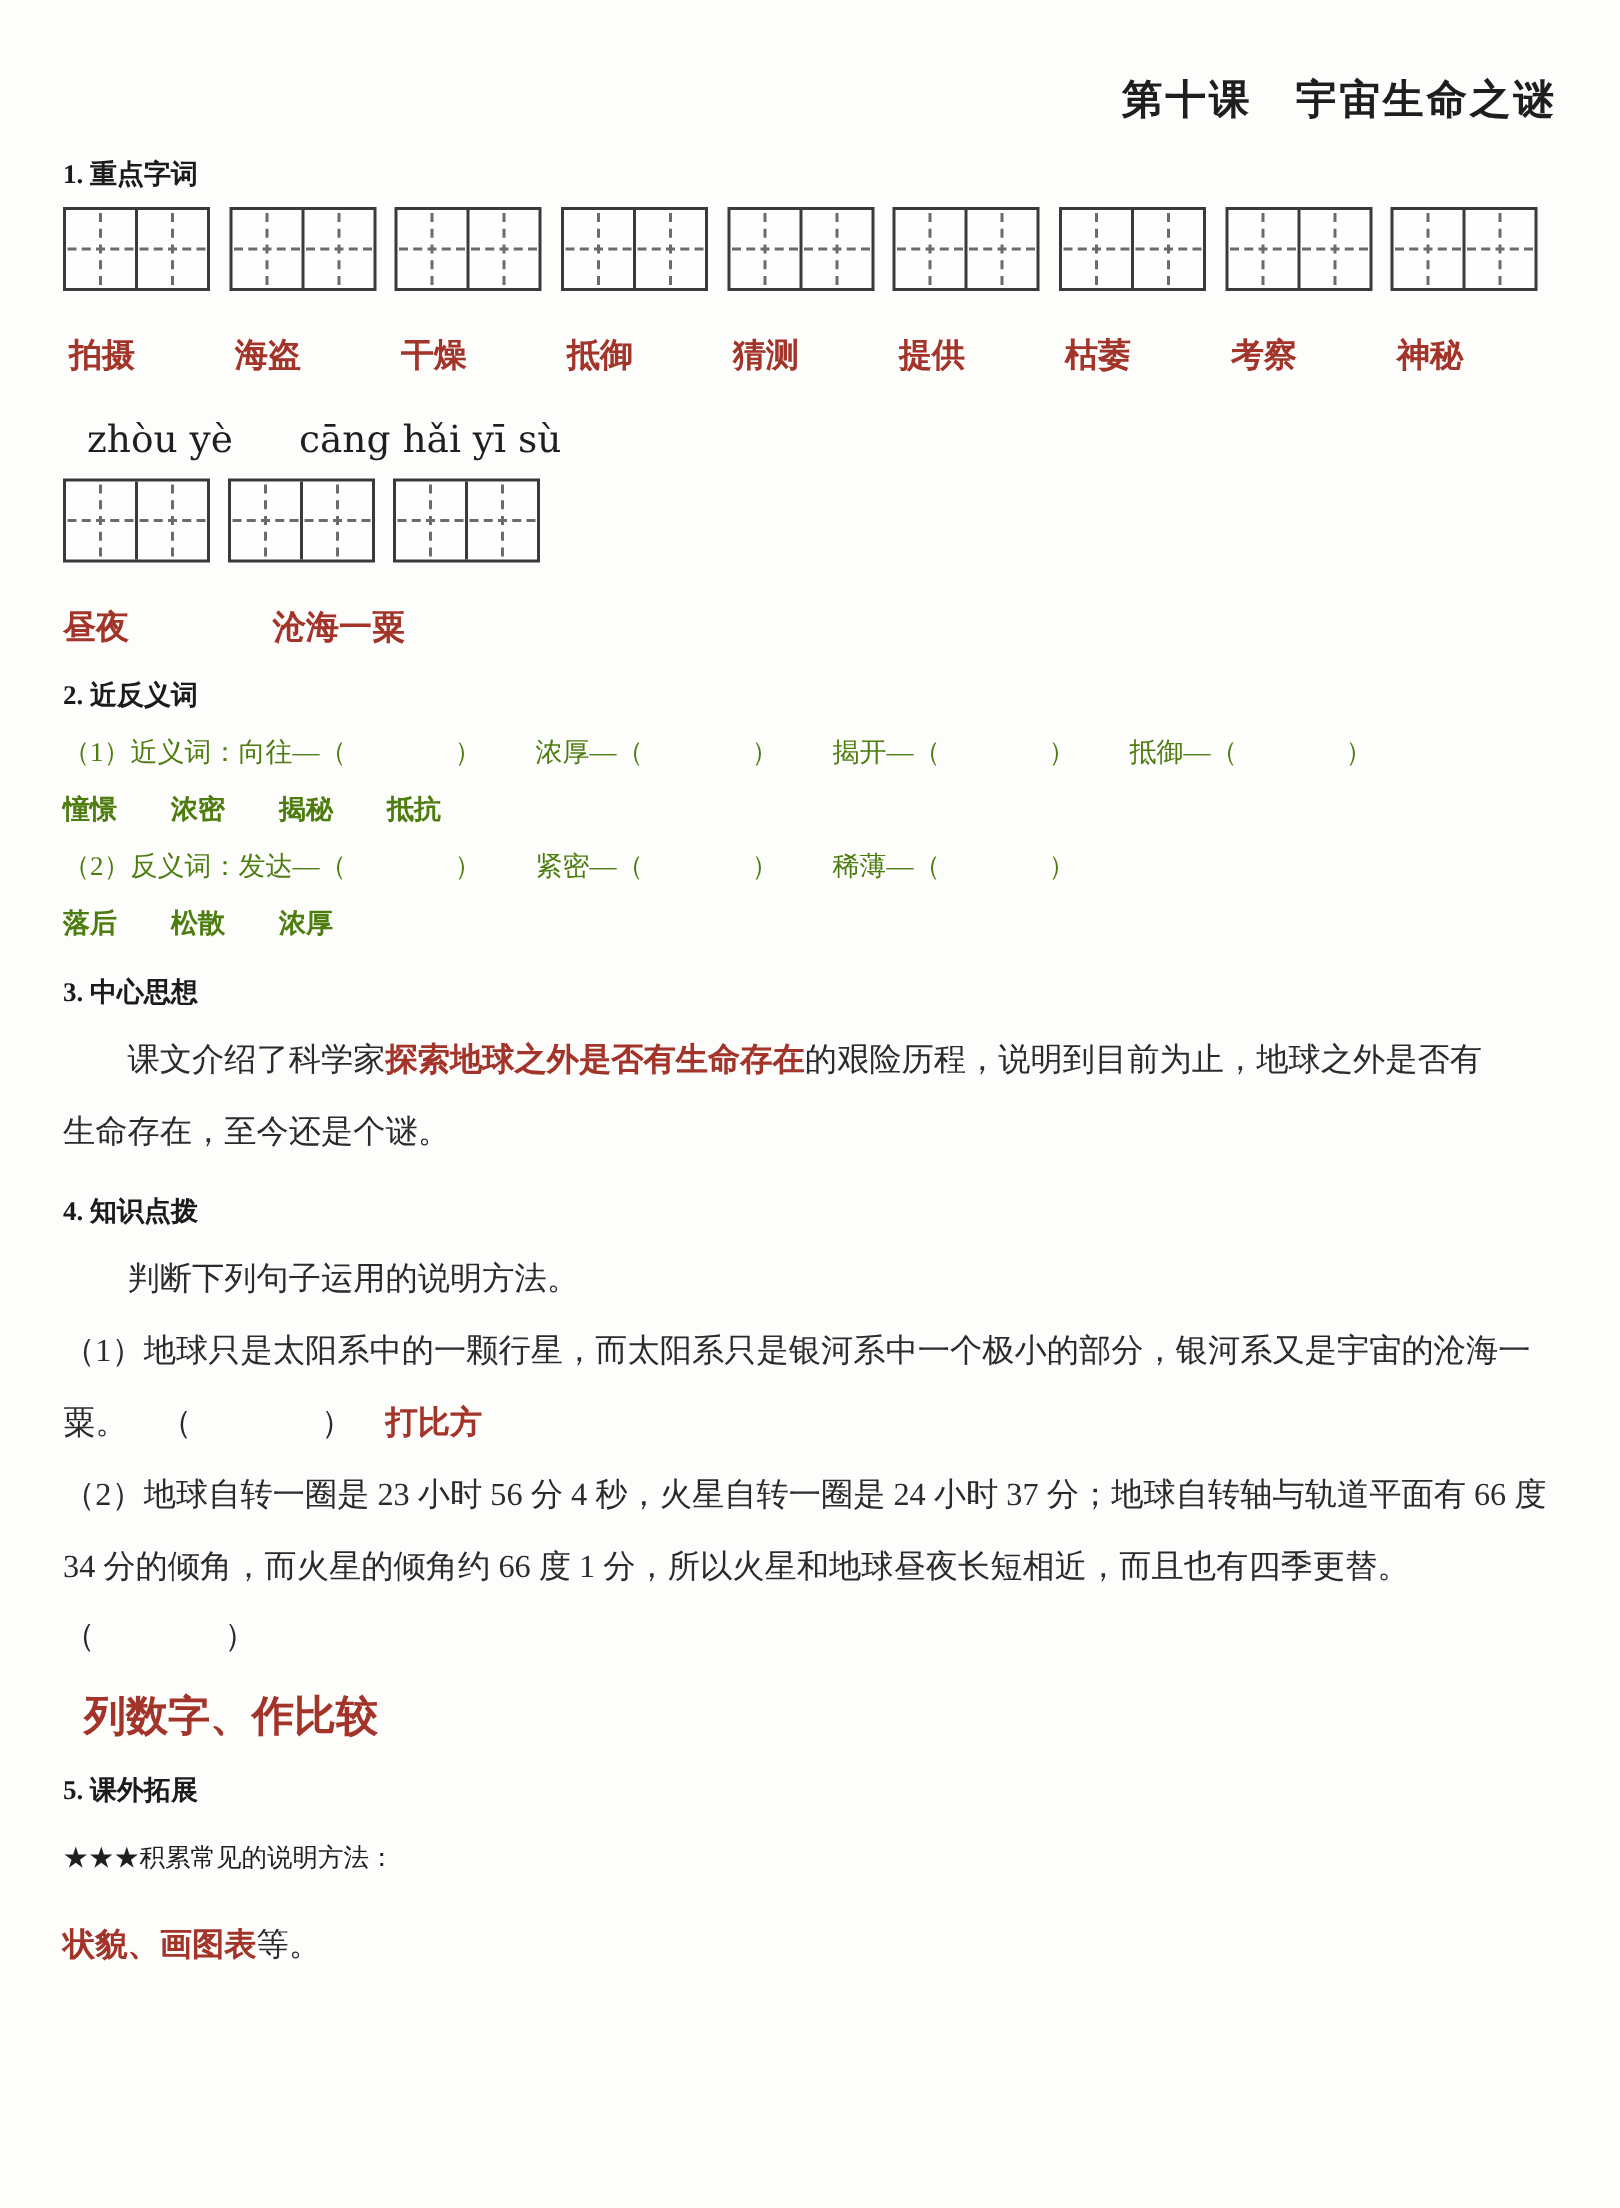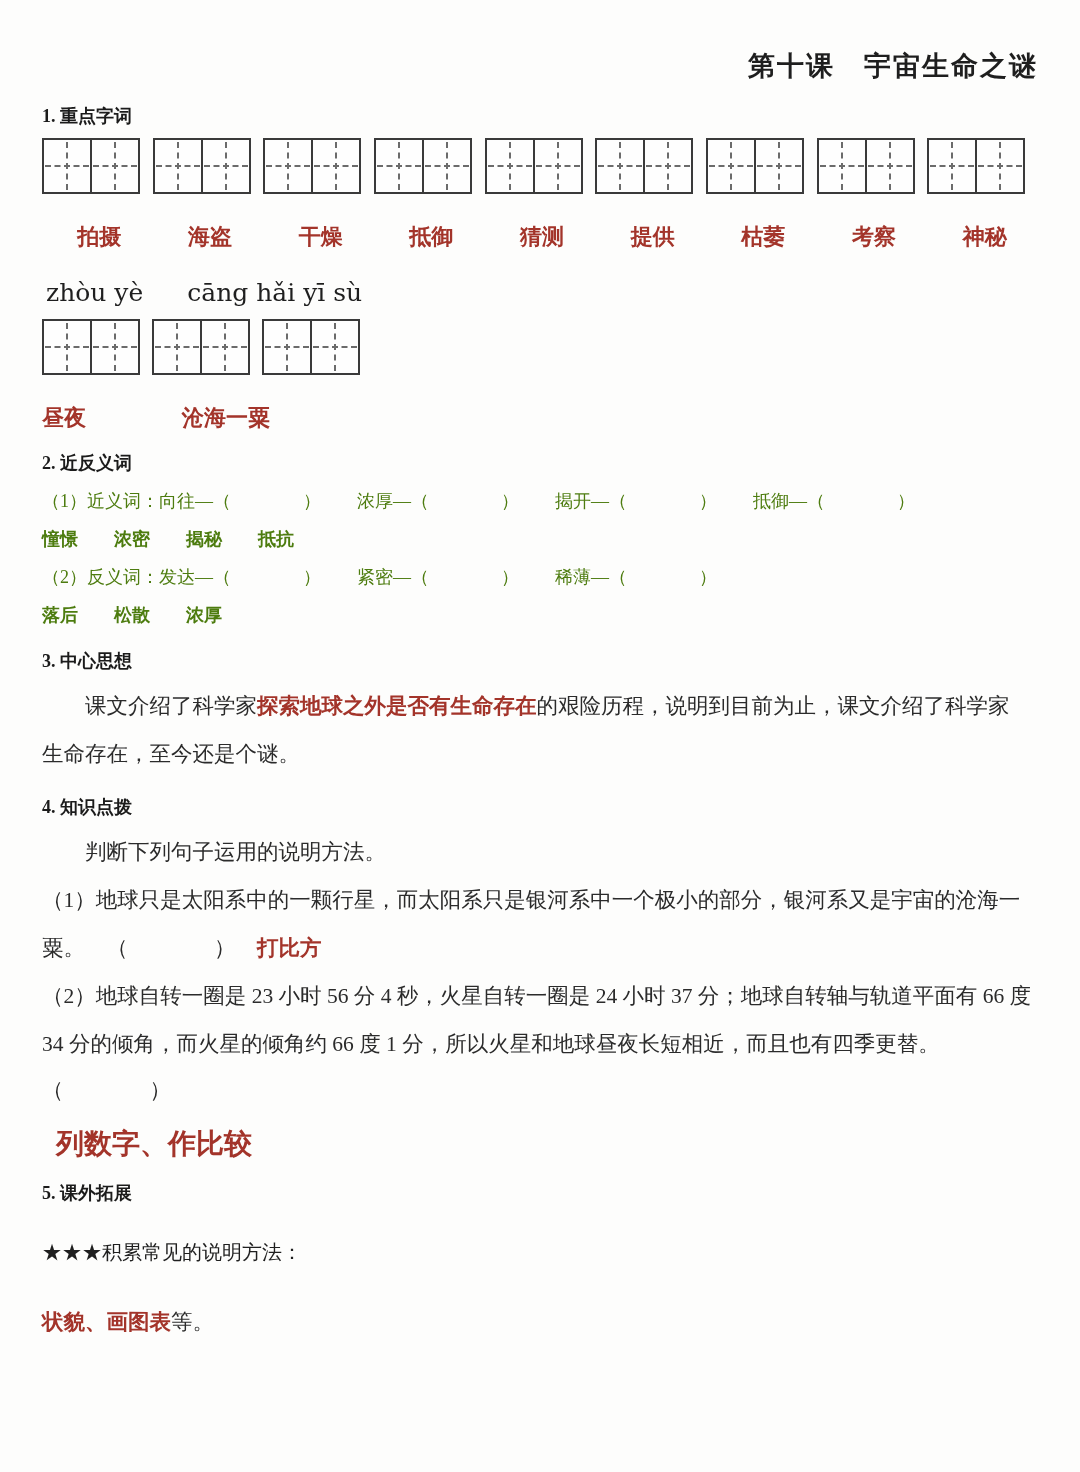--- a/index.html
+++ b/index.html
@@ -14,47 +14,47 @@
     margin:6px 0 20px 0;letter-spacing:2px;
   }
   h2.sec{font-size:18px;font-weight:700;color:#1b1b1b;margin:18px 0 10px 0;}
   h2.sec:first-of-type{margin-top:2px;}
 
   
   .cols{display:grid;grid-template-columns:repeat(9,1fr);align-items:start;}
   .pinyin-row{font-family:"DejaVu Serif","Liberation Serif",serif;font-size:25px;color:#1f1f1f;margin:14px 0 12px 0;}
   .grid-row{margin:6px 0 0 0;}
   .ans-row{font-size:22px;margin:28px 0 0 0;}
-  .ans-row .red{padding-left:4px;text-align:center;}
+  .ans-row .red{padding-left:4px;}
 
   .red{color:#a3342a;font-weight:700;}
   .redtext{color:#a3342a;font-weight:700;}
 
   
   .tzg{display:inline-flex;width:98px;height:56px;border:2px solid #3a3a3a;
        box-sizing:border-box;background:#fefefe;}
   .tzg .cell{flex:1;position:relative;}
   .tzg .cell + .cell{border-left:2px solid #3a3a3a;}
   .tzg .cell::before{content:"";position:absolute;top:2px;bottom:2px;left:50%;
        margin-left:-1px;border-left:2px dashed #6b6b6b;}
   .tzg .cell::after{content:"";position:absolute;left:1px;right:1px;top:50%;
        margin-top:-1px;border-top:2px dashed #6b6b6b;}
   .gflex{display:flex;gap:12px;margin:6px 0 0 0;}
 
   .pinyin2{font-family:"DejaVu Serif","Liberation Serif",serif;font-size:25px;color:#1f1f1f;
-       margin:26px 0 12px 4px;display:flex;}
+       margin:26px 0 12px 16px;display:flex;}
   .pinyin2 .w2{margin-left:44px;}
   .ans2{font-size:22px;margin:28px 0 0 0;display:flex;text-align:center;}
   .ans2 .w2{margin-left:96px;}
 
   .line{font-size:18px;line-height:32px;margin:6px 0;color:#4d7c0f;}
   .para{font-size:21.5px;line-height:46px;margin:2px 0;}
   .ind{padding-left:43px;}
   .ansline{font-size:28px;margin:12px 0 10px 0;padding-left:14px;}
-  .starline{font-size:20px;line-height:34px;margin:30px 0;color:#1f1f1f;}
+  .starline{font-size:17px;line-height:34px;margin:17px 0;color:#1f1f1f;}
 </style>
 </head>
 <body>
 
 <div class="page">
 
   <div class="title">第十课　宇宙生命之谜</div>
 
   <h2 class="sec">1. 重点字词</h2>
 
@@ -136,21 +136,21 @@
   </div>
 
   <h2 class="sec">2. 近反义词</h2>
   <div class="line">（1）近义词：向往—（　　　　）　　浓厚—（　　　　）　　揭开—（　　　　）　　抵御—（　　　　）</div>
   <div class="line red">憧憬　　浓密　　揭秘　　抵抗</div>
   <div class="line">（2）反义词：发达—（　　　　）　　紧密—（　　　　）　　稀薄—（　　　　）</div>
   <div class="line red">落后　　松散　　浓厚</div>
 
   <h2 class="sec">3. 中心思想</h2>
   <div class="para ind">
-    <span>课文介绍了科学家</span><span class="redtext">探索地球之外是否有生命存在</span><span>的艰险历程，说明到目前为止，课文介绍了科学家</span>
+    <span>课文介绍了科学家</span><span class="redtext">探索地球之外是否有生命存在</span><span>的艰险历程，说明到目前为止，地球之外是否有</span>
   </div>
   <div class="para">生命存在，至今还是个谜。</div>
 
   <h2 class="sec">4. 知识点拨</h2>
   <div class="para ind">判断下列句子运用的说明方法。</div>
   <div class="para">（1）地球只是太阳系中的一颗行星，而太阳系只是银河系中一个极小的部分，银河系又是宇宙的沧海一</div>
   <div class="para">
     <span>粟。　（　　　　）　</span><span class="redtext">打比方</span>
   </div>
   <div class="para">（2）地球自转一圈是 23 小时 56 分 4 秒，火星自转一圈是 24 小时 37 分；地球自转轴与轨道平面有 66 度</div>

